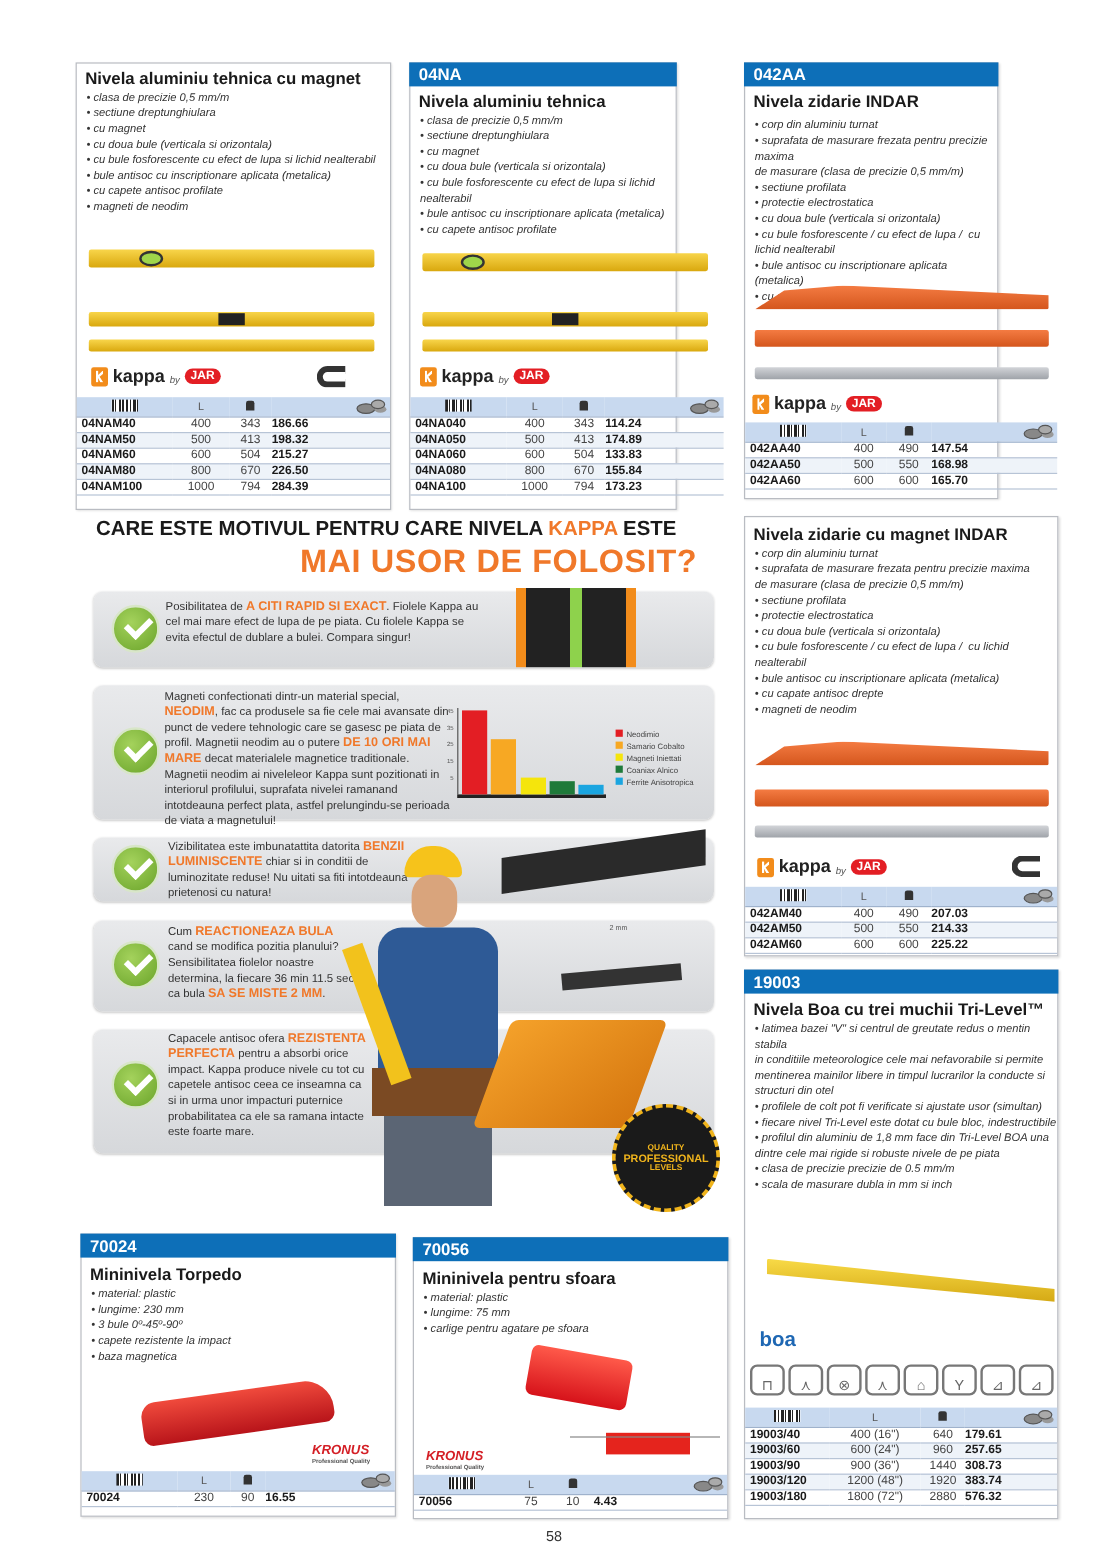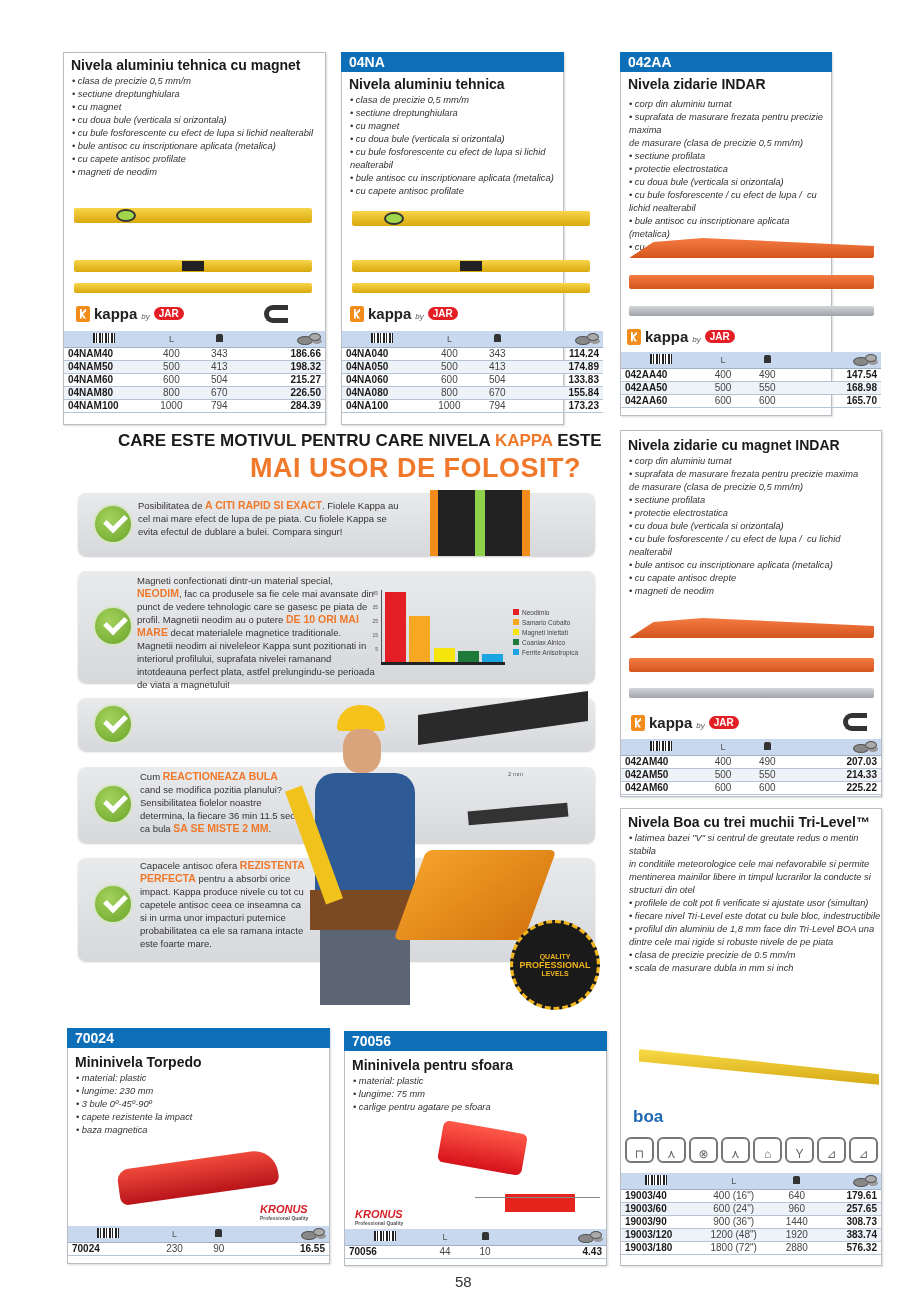--- a/index.html
+++ b/index.html
@@ -13,40 +13,40 @@
   .logo-row { position: absolute; display: flex; align-items: center; gap: 4px; }
   .kappa-mark { width: 14px; height: 16px; background: #f28c1b; border-radius: 2px; position: relative; }
   .kappa-mark::after { content: ""; position: absolute; left: 4px; top: 3px; width: 6px; height: 10px; background: #fff; clip-path: polygon(0 0, 30% 0, 30% 40%, 100% 0, 100% 30%, 50% 55%, 100% 100%, 60% 100%, 30% 65%, 30% 100%, 0 100%); }
   .kappa-word { font-weight: bold; font-size: 15px; color: #222; }
   .by-word { font-size: 8px; font-style: italic; color: #555; margin-top: 6px; }
   .jar-badge { background: #e31e24; color: #fff; font-weight: bold; font-size: 10px; padding: 1px 5px; border-radius: 8px; }
   table.spec { position: absolute; border-collapse: collapse; font-size: 10px; }
   table.spec th { background: #c8d9ef; height: 16px; font-weight: normal; color: #555; font-size: 9px; border-bottom: 1px solid #9fb2cc; }
   table.spec td { height: 13px; border-bottom: 1px solid #b7c4d6; color: #444; }
   table.spec td.code { font-weight: bold; color: #1a1a1a; padding-left: 4px; }
-  table.spec td.price { font-weight: bold; text-align: right; padding-right: 4px; color: #1a1a1a; }
+  table.spec td.price { font-weight: bold; padding-right: 16px; color: #1a1a1a; }
   table.spec td.c { text-align: center; }
   table.spec tr:nth-child(odd) td { background: #eef3f9; }
   .barcode { display: inline-block; width: 22px; height: 10px; background: repeating-linear-gradient(90deg,#222 0 2px,#fff 2px 3px,#222 3px 4px,#fff 4px 6px); }
   .weight-ic { display: inline-block; width: 7px; height: 8px; background: #333; border-radius: 2px 2px 0 0; }
   .coins-ic { display: inline-block; width: 24px; height: 10px; position: relative; }
   .coins-ic::before { content: ""; position: absolute; left: 0; top: 3px; width: 14px; height: 7px; background: #888; border-radius: 50%; border: 1px solid #555; }
   .coins-ic::after { content: ""; position: absolute; left: 12px; top: 0; width: 10px; height: 6px; background: #aaa; border-radius: 50%; border: 1px solid #555; box-shadow: 2px 4px 0 -1px #999; }
   .promo-title { position: absolute; font-weight: bold; }
   .benefit { position: absolute; background: linear-gradient(180deg, #e9eaec, #d6d8db); border-radius: 8px; box-shadow: 0 1px 2px rgba(0,0,0,0.2); }
   .check { position: absolute; width: 40px; height: 40px; border-radius: 50%; background: radial-gradient(circle at 40% 35%, #a4d25c, #6aa42a); border: 2px solid #d8e6c8; }
   .check::after { content: ""; position: absolute; left: 10px; top: 8px; width: 16px; height: 9px; border-left: 5px solid #fff; border-bottom: 5px solid #fff; transform: rotate(-45deg); }
   .btext { position: absolute; font-size: 9.5px; line-height: 13px; color: #333; }
   .hl { color: #f0782a; font-weight: bold; font-size: 10.5px; }
   .chart { position: absolute; }
   .mini-icons { position: absolute; display: flex; gap: 3px; }
   .mini-icons span { width: 29px; height: 26px; border: 2px solid #777; border-radius: 6px; display: flex; align-items: flex-end; justify-content: center; font-size: 12px; color: #666; }
   .kronus { position: absolute; color: #d41f26; font-weight: bold; font-style: italic; font-size: 11px; }
   .kronus small { display: block; font-size: 5px; color: #555; font-style: normal; text-align: right; }
-  .page-num { position: absolute; left: 455px; top: 1273px; font-size: 15px; color: #333; }
+  .page-num { position: absolute; left: 455px; top: 1273px; font-size: 12px; color: #333; }
   .magnet-ic { position: absolute; width: 24px; height: 18px; border: 5px solid #333; border-right: none; border-radius: 10px 0 0 10px; }
 </style>
 </head>
 <body>
 
 <div class="card" style="left:63px;top:52px;width:263px;height:373px;">
   <div class="card-title">Nivela aluminiu tehnica cu magnet</div>
   <ul class="feat">
     <li>• clasa de precizie 0,5 mm/m</li>
     <li>• sectiune dreptunghiulara</li>
@@ -289,20 +289,21 @@
           <td class="code">042AM60</td>
           <td class="c">600</td>
           <td class="c">600</td>
           <td class="price">225.22</td>
         </tr>
   </tbody>
     </table>
 </div>
 
 <div class="card" style="left:620px;top:808px;width:262px;height:458px;">
+  <div class="card-head">19003</div>
   <div class="card-title" style="padding-top:5px;">Nivela Boa cu trei muchii Tri-Level™</div>
   <ul class="feat">
     <li>• latimea bazei "V" si centrul de greutate redus o mentin stabila</li>
     <li>in conditiile meteorologice cele mai nefavorabile si permite</li>
     <li>mentinerea mainilor libere in timpul lucrarilor la conducte si</li>
     <li>structuri din otel</li>
     <li>• profilele de colt pot fi verificate si ajustate usor (simultan)</li>
     <li>• fiecare nivel Tri-Level este dotat cu bule bloc, indestructibile</li>
     <li>• profilul din aluminiu de 1,8 mm face din Tri-Level BOA una</li>
     <li>dintre cele mai rigide si robuste nivele de pe piata</li>
@@ -356,21 +357,21 @@
     <tr>
           <td class="code">19003/180</td>
           <td class="c">1800 (72")</td>
           <td class="c">2880</td>
           <td class="price">576.32</td>
         </tr>
   </tbody>
     </table>
 </div>
 
-<div class="promo-title" style="left:80px;top:431px;font-size:17px;color:#1a1a1a;margin-left:38px;">
+<div class="promo-title" style="left:80px;top:431px;font-size:17px;color:#1a1a1a;">
   <span>CARE ESTE MOTIVUL PENTRU CARE NIVELA </span><span style="color:#f0782a;">KAPPA</span><span> ESTE</span>
 </div>
 <div class="promo-title" style="left:250px;top:453px;font-size:27px;color:#f0782a;letter-spacing:0.5px;">MAI USOR DE FOLOSIT?</div>
 
 <div class="benefit" style="left:78px;top:493px;width:517px;height:63px;">
   <div class="check" style="left:15px;top:11px;"></div>
   <div class="btext" style="left:60px;top:6px;width:265px;"><span>Posibilitatea de </span><span class="hl">A CITI RAPID SI EXACT</span><span>. Fiolele Kappa au cel mai mare efect de lupa de pe piata. Cu fiolele Kappa se evita efectul de dublare a bulei. Compara singur!</span></div>
   <div style="position:absolute;left:352px;top:-3px;width:100px;height:66px;background:linear-gradient(90deg,#f28c1b 0 8%,#222 8% 45%,#8ed24c 45% 55%,#222 55% 92%,#f28c1b 92%);"></div>
 </div>
 
@@ -398,20 +399,21 @@
       <div><span style="display:inline-block;width:6px;height:6px;background:#f7a823;margin-right:3px;"></span><span>Samario Cobalto</span></div>
       <div><span style="display:inline-block;width:6px;height:6px;background:#f5e50c;margin-right:3px;"></span><span>Magneti Iniettati</span></div>
       <div><span style="display:inline-block;width:6px;height:6px;background:#1f7a3a;margin-right:3px;"></span><span>Coaniax Alnico</span></div>
       <div><span style="display:inline-block;width:6px;height:6px;background:#1aa5e0;margin-right:3px;"></span><span>Ferrite Anisotropica</span></div>
     </div>
   </div>
 </div>
 
 <div class="benefit" style="left:78px;top:698px;width:517px;height:53px;">
   <div class="check" style="left:15px;top:6px;"></div>
+  <div class="btext" style="left:62px;top:1px;width:200px;"><span>Vizibilitatea este imbunatattita datorita </span><span class="hl">BENZII LUMINISCENTE</span><span> chiar si in conditii de luminozitate reduse! Nu uitati sa fiti intotdeauna prietenosi cu natura!</span></div>
   <div style="position:absolute;left:340px;top:5px;width:170px;height:30px;background:#2a2a2a;transform:skewY(-8deg);"></div>
 </div>
 
 <div class="benefit" style="left:78px;top:767px;width:517px;height:76px;">
   <div class="check" style="left:15px;top:17px;"></div>
   <div class="btext" style="left:62px;top:3px;width:160px;"><span>Cum </span><span class="hl">REACTIONEAZA BULA</span><span> cand se modifica pozitia planului? Sensibilitatea fiolelor noastre determina, la fiecare 36 min 11.5 sec ca bula </span><span class="hl">SA SE MISTE 2 MM</span><span>.</span></div>
   <div style="position:absolute;left:390px;top:10px;width:110px;height:55px;">
     <div style="position:absolute;left:40px;top:-6px;font-size:6px;color:#555;">2 mm</div>
     <div style="position:absolute;left:0;top:30px;width:100px;height:14px;background:#333;transform:rotate(-5deg);"></div>
   </div>
@@ -488,21 +490,21 @@
   <table class="spec" style="left:0;top:197px;width:261px;">
     <tbody>
         <tr>
           <th style="width:80px;"><span class="barcode"></span></th>
           <th>L</th>
           <th><span class="weight-ic"></span></th>
           <th style="text-align:right;padding-right:4px;"><span class="coins-ic"></span></th>
         </tr>
     <tr>
           <td class="code">70056</td>
-          <td class="c">44</td>
+          <td class="c">75</td>
           <td class="c">10</td>
           <td class="price">4.43</td>
         </tr>
   </tbody>
     </table>
 </div>
 
 <div class="page-num">58</div>
 
 </body></html>

